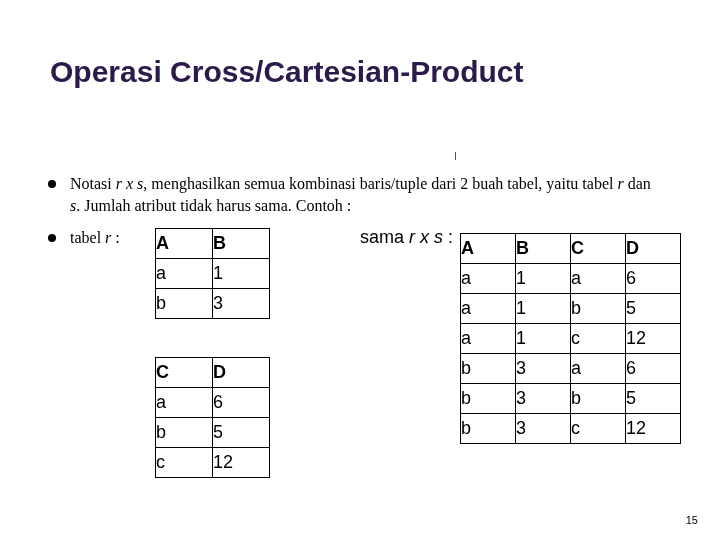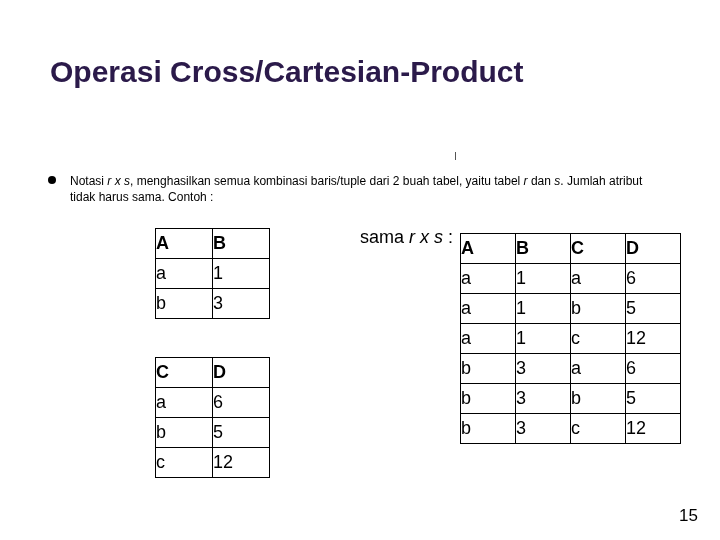--- a/index.html
+++ b/index.html
@@ -21,22 +21,23 @@
   .title {
     position: absolute;
     left: 50px;
     top: 55px;
     font-size: 30px;
     font-weight: bold;
     color: #2b1a4a;
   }
   .bullet {
     position: absolute;
-    font-size: 12px;
+    font-size: 16px;
     line-height: 1.35;
+    font-family: Liberation Serif, serif;
   }
   .bullet .dot {
     display: inline-block;
     width: 8px;
     height: 8px;
     background: #000;
     border-radius: 50%;
     vertical-align: middle;
     margin-right: 14px;
     margin-top: -3px;
@@ -71,21 +72,21 @@
   .tbl-r th, .tbl-r td { width: 56px; padding-left: 10px; }
   .tbl-s  { left: 155px; top: 357px; }
   .tbl-s th, .tbl-s td { width: 56px; padding-left: 10px; }
   .tbl-rs { left: 460px; top: 233px; }
   .tbl-rs th, .tbl-rs td { width: 54px; padding-left: 10px; }
 
   .pagenum {
     position: absolute;
     right: 22px;
     bottom: 14px;
-    font-size: 17px;
+    font-size: 11px;
   }
 
   
   .tick {
     position: absolute;
     left: 455px;
     top: 152px;
     width: 0;
     height: 8px;
     border-left: 1px solid #555;
@@ -96,20 +97,23 @@
 
 <div class="slide">
 
   <div class="title">Operasi Cross/Cartesian-Product</div>
   <div class="tick"></div>
 
   <div class="bullet b1">
     <span class="dot"></span><span class="txt"><span>Notasi </span><span class="ital">r x s</span><span>, menghasilkan semua kombinasi baris/tuple dari 2 buah tabel, yaitu tabel </span><span class="ital">r</span><span> dan </span><span class="ital">s</span><span>. Jumlah atribut tidak harus sama. Contoh :</span></span>
   </div>
 
+  <div class="bullet b2">
+    <span class="dot"></span><span class="txt"><span>tabel </span><span class="ital">r</span><span> :</span></span>
+  </div>
 
   <div class="maka">
     <span>sama </span><span class="ital">r x s</span><span> :</span>
   </div>
 
 
   <table class="data tbl-r">
     <tbody>
         <tr>
       <th>A</th>

